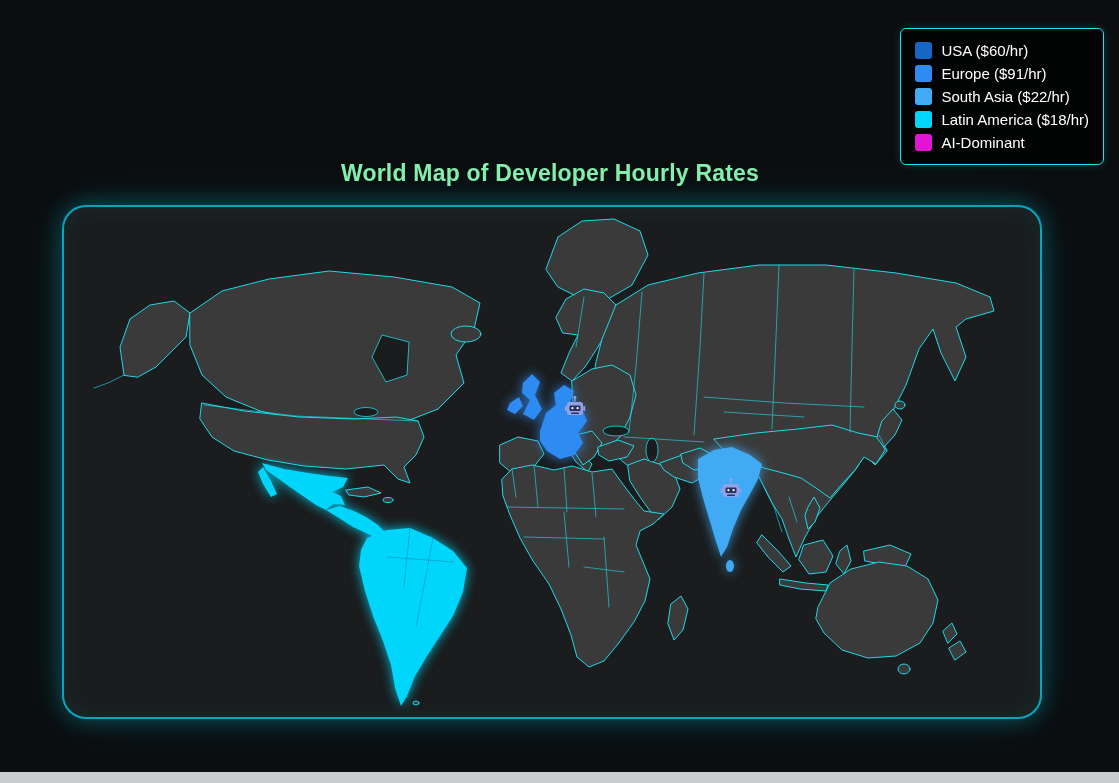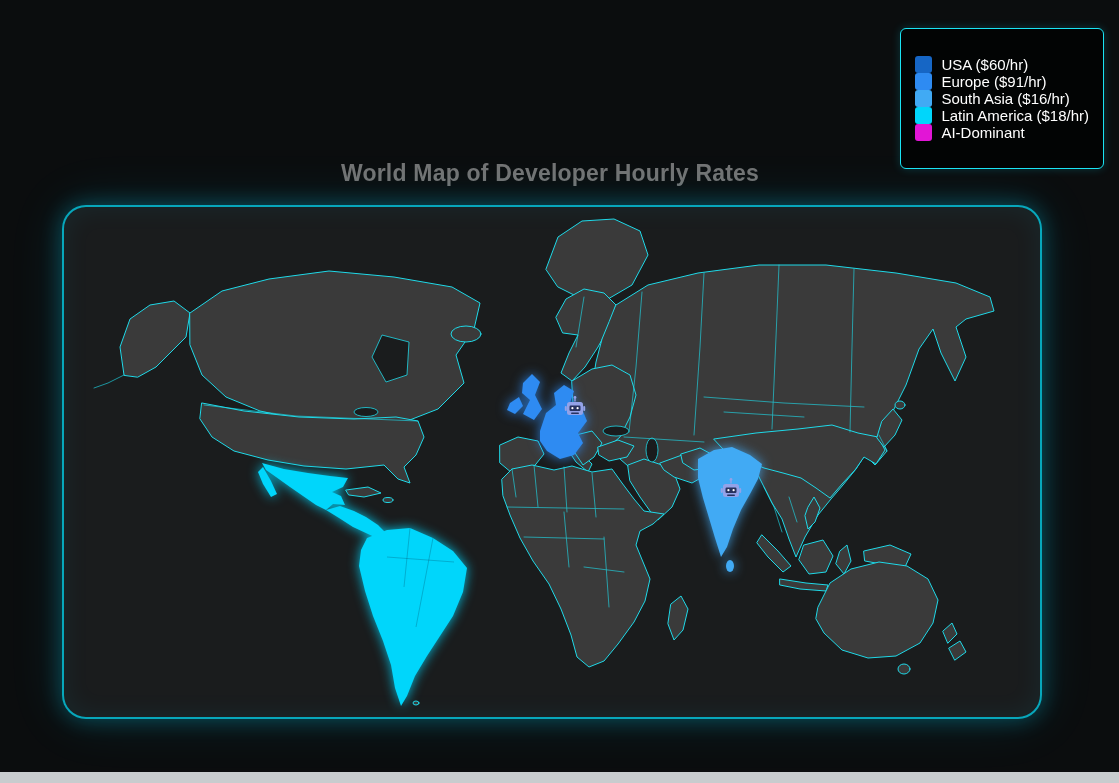--- a/index.html
+++ b/index.html
@@ -2,27 +2,27 @@
 <html><head>
 <meta charset="utf-8">
 <style>
   html,body { margin:0; padding:0; }
   body {
     position:relative; width:1119px; height:783px; overflow:hidden;
     font-family:"Liberation Sans", sans-serif;
   }
   .page-title {
     position:absolute; left:62px; top:160px; width:976px; margin:0;
-    text-align:center; font-size:23px; font-weight:bold; color:#737373;
+    text-align:center; font-size:23px; font-weight:bold; color:#86efac;
     letter-spacing:.2px;
   }
   .legend {
     position:absolute; top:28px; right:15px; z-index:3;
     background:#020404; border:1px solid #1ae4f4; border-radius:6px;
-    padding:27px 14px; display:flex; flex-direction:column; 
+    padding:13px 14px; display:flex; flex-direction:column; gap:6px;
     box-shadow:0 0 10px rgba(0,229,255,.20);
   }
   .legend-item { display:flex; align-items:center; gap:9px; cursor:pointer; }
   .swatch { width:17px; height:17px; border-radius:3px; flex:none; }
   .legend-label { color:#ffffff; font-size:15px; white-space:nowrap; }
   .map-wrap {
     position:absolute; left:62px; top:205px; width:976px; height:510px;
     border-radius:24px; border:2px solid rgba(0,226,255,.70);
     box-shadow:0 0 22px rgba(0,217,255,.30), 0 0 55px rgba(0,217,255,.12),
                inset 0 0 28px rgba(0,217,255,.07);
@@ -48,21 +48,21 @@
   <div class="legend-item">
     <span class="swatch" style="background: rgb(22, 102, 197);"></span>
     <span class="legend-label">USA ($60/hr)</span>
   </div>
   <div class="legend-item">
     <span class="swatch" style="background: rgb(46, 139, 242);"></span>
     <span class="legend-label">Europe ($91/hr)</span>
   </div>
   <div class="legend-item">
     <span class="swatch" style="background: rgb(65, 170, 244);"></span>
-    <span class="legend-label">South Asia ($16/hr)</span>
+    <span class="legend-label">South Asia ($22/hr)</span>
   </div>
   <div class="legend-item">
     <span class="swatch" style="background: rgb(0, 214, 251);"></span>
     <span class="legend-label">Latin America ($18/hr)</span>
   </div>
   <div class="legend-item">
     <span class="swatch" style="background: rgb(226, 21, 214);"></span>
     <span class="legend-label">AI-Dominant</span>
   </div>
 </div>

